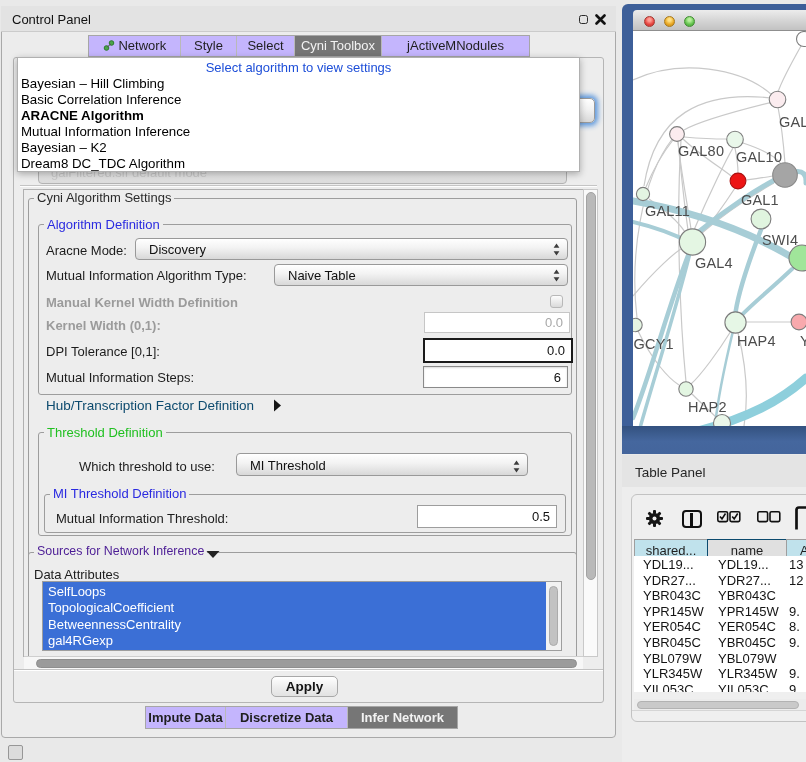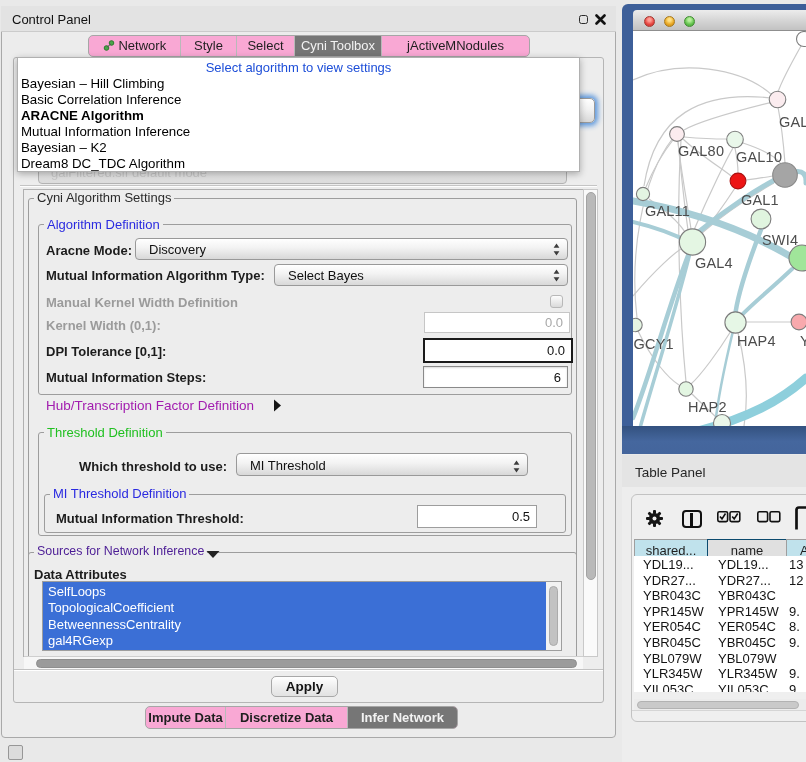--- a/index.html
+++ b/index.html
@@ -1,23 +1,23 @@
 <!DOCTYPE html>
 <html><head><meta charset="utf-8"><style>
 *{box-sizing:border-box;margin:0;padding:0}
 html,body{width:806px;height:762px;background:#e9e9e9;font-family:"Liberation Sans",sans-serif;position:relative;overflow:hidden}
 .abs{position:absolute}
-.lb{position:absolute;font-weight:bold;font-size:13px;color:#1c1c1c;white-space:nowrap}
+.lb{position:absolute;font-weight:normal;font-size:13px;color:#1c1c1c;white-space:nowrap}
 .lbg{position:absolute;font-weight:bold;font-size:13px;color:#9b9b9b;white-space:nowrap}
 .g{position:absolute;border:1px solid #9d9d9d;border-radius:3px}
 .gt{position:absolute;background:#ededed;padding:0 3px;font-size:13px;white-space:nowrap;line-height:13px}
 .combo{position:absolute;border:1px solid #999;border-radius:4px;background:linear-gradient(#ffffff,#f2f2f2 45%,#d8d8d8);box-shadow:inset 0 1px 0 rgba(255,255,255,.8);font-size:13px;color:#111}
 .combo .t{position:absolute;left:13px;top:3px;white-space:nowrap}
 .tf{position:absolute;background:#fff;font-size:13px;color:#111;text-align:right;white-space:nowrap}
-.seg{position:absolute;display:flex;border:1px solid #a6a6a6;border-radius:5px;overflow:hidden;background:#f9a8d4}
+.seg{position:absolute;display:flex;border:1px solid #a6a6a6;border-radius:0;overflow:hidden;background:#c4b5fd}
 .seg div{font-size:13px;color:#1f1f1f;text-align:center;line-height:20px;white-space:nowrap;border-right:1px solid #b9b9b9}
 .seg div:last-child{border-right:none}
 .seg .on{background:#767676;color:#f3f3f3}
 .arr{position:absolute;right:7px;top:4px}
 </style></head><body>
 
 <div class="abs" style="left:1px;top:6px;width:615px;height:732px;border:1px solid #a9a9a9;border-radius:0 0 4px 4px;background:#ececec"></div>
 <div class="abs" style="left:1px;top:6px;width:615px;height:26px;background:#e3e3e3;border-bottom:1px solid #cbcbcb"></div>
 <div class="abs" style="left:12px;top:12px;font-size:13px;color:#111">Control Panel</div>
 <div class="abs" style="left:579px;top:15px;width:9px;height:9px;border:1.6px solid #2a2a2a;border-radius:2.5px"></div>
@@ -59,50 +59,50 @@
 <div class="gt" style="left:20px;top:28px;color:#2a2ae0">Algorithm Definition</div>
 <div class="lb" style="left:22px;top:53px">Aracne Mode:</div>
 <div class="combo" style="left:111px;top:48px;width:433px;height:22px">
       <span class="t">Discovery</span>
       <svg class="arr" width="7" height="13">
         <path d="M3.5 0.5 L6.4 4.7 L0.6 4.7 Z M3.5 12.5 L6.4 8.3 L0.6 8.3 Z" fill="#3c3c3c"></path>
       </svg>
     </div>
 <div class="lb" style="left:22px;top:78px">Mutual Information Algorithm Type:</div>
 <div class="combo" style="left:250px;top:74px;width:294px;height:22px">
-      <span class="t">Select Bayes</span>
+      <span class="t">Naive Table</span>
       <svg class="arr" width="7" height="13">
         <path d="M3.5 0.5 L6.4 4.7 L0.6 4.7 Z M3.5 12.5 L6.4 8.3 L0.6 8.3 Z" fill="#3c3c3c"></path>
       </svg>
     </div>
 <div class="lbg" style="left:22px;top:105px">Manual Kernel Width Definition</div>
 <div class="abs" style="left:526px;top:105px;width:13px;height:13px;border:1px solid #b8b8b8;border-radius:3px;background:linear-gradient(#fdfdfd,#dadada)"></div>
 <div class="lbg" style="left:22px;top:128px">Kernel Width (0,1):</div>
 <div class="tf" style="left:400px;top:122px;width:146px;height:21px;border:1px solid #c6c6c6;color:#a8a8a8;padding:2px 6px 0 0">0.0</div>
 <div class="lb" style="left:22px;top:154px">DPI Tolerance [0,1]:</div>
 <div class="tf" style="left:399px;top:148px;width:150px;height:25px;border:2px solid #1a1a1a;padding:3px 6px 0 0">0.0</div>
 <div class="lb" style="left:22px;top:180px">Mutual Information Steps:</div>
 <div class="tf" style="left:399px;top:176px;width:145px;height:22px;border:1px solid #8a8a8a;box-shadow:inset 0 1px 2px rgba(0,0,0,.15);padding:3px 6px 0 0">6</div>
-<div class="abs" style="left:22px;top:208px;font-size:13.5px;color:#a21caf;white-space:nowrap">Hub/Transcription Factor Definition</div>
+<div class="abs" style="left:22px;top:208px;font-size:13.5px;color:#0c4a6e;white-space:nowrap">Hub/Transcription Factor Definition</div>
 <svg class="abs" style="left:249px;top:209px" width="9" height="13">
       <path d="M1 0.5 L8 6.5 L1 12.5 Z" fill="#151515"></path>
     </svg>
 <div class="g" style="left:14px;top:242px;width:534px;height:104px"></div>
 <div class="gt" style="left:20px;top:236px;color:#21c021">Threshold Definition</div>
 <div class="lb" style="left:55px;top:269px">Which threshold to use:</div>
 <div class="combo" style="left:212px;top:263px;width:292px;height:23px">
       <span class="t" style="top:4px">MI Threshold</span>
       <svg class="arr" style="top:5.5px" width="7" height="13">
         <path d="M3.5 0.5 L6.4 4.7 L0.6 4.7 Z M3.5 12.5 L6.4 8.3 L0.6 8.3 Z" fill="#3c3c3c"></path>
       </svg>
     </div>
 <div class="g" style="left:20px;top:304px;width:522px;height:39px"></div>
 <div class="gt" style="left:26px;top:297px;color:#2a2ae0">MI Threshold Definition</div>
 <div class="lb" style="left:32px;top:321px">Mutual Information Threshold:</div>
-<div class="tf" style="left:393px;top:315px;width:120px;height:23px;border:1px solid #9d9d9d;padding:3px 6px 0 0">0.5</div>
+<div class="tf" style="left:393px;top:315px;width:140px;height:23px;border:1px solid #9d9d9d;padding:3px 6px 0 0">0.5</div>
 <div class="g" style="left:4px;top:362px;width:549px;height:116px"></div>
 <div class="gt" style="left:10px;top:355px;color:#4c1d95;font-size:12.4px">Sources for Network Inference</div>
 <svg class="abs" style="left:182px;top:360px" width="14" height="9">
       <path d="M0.5 1 L13.5 1 L7 8 Z" fill="#222"></path>
     </svg>
 <div class="lb" style="left:10px;top:377px">Data Attributes</div>
 <div class="abs" style="left:18px;top:391px;width:520px;height:70px;border:1px solid #9e9e9e;background:#fff"></div>
 <div class="abs" style="left:19px;top:392px;width:503px;height:68px;background:#3b6fd6"></div>
 <div class="abs" style="left:24px;top:393.5px;font-size:13px;color:#fff;line-height:16.5px;white-space:nowrap">SelfLoops<br>TopologicalCoefficient<br>BetweennessCentrality<br>gal4RGexp</div>
 <div class="abs" style="left:522px;top:392px;width:15px;height:68px;background:#f2f2f2"></div>

